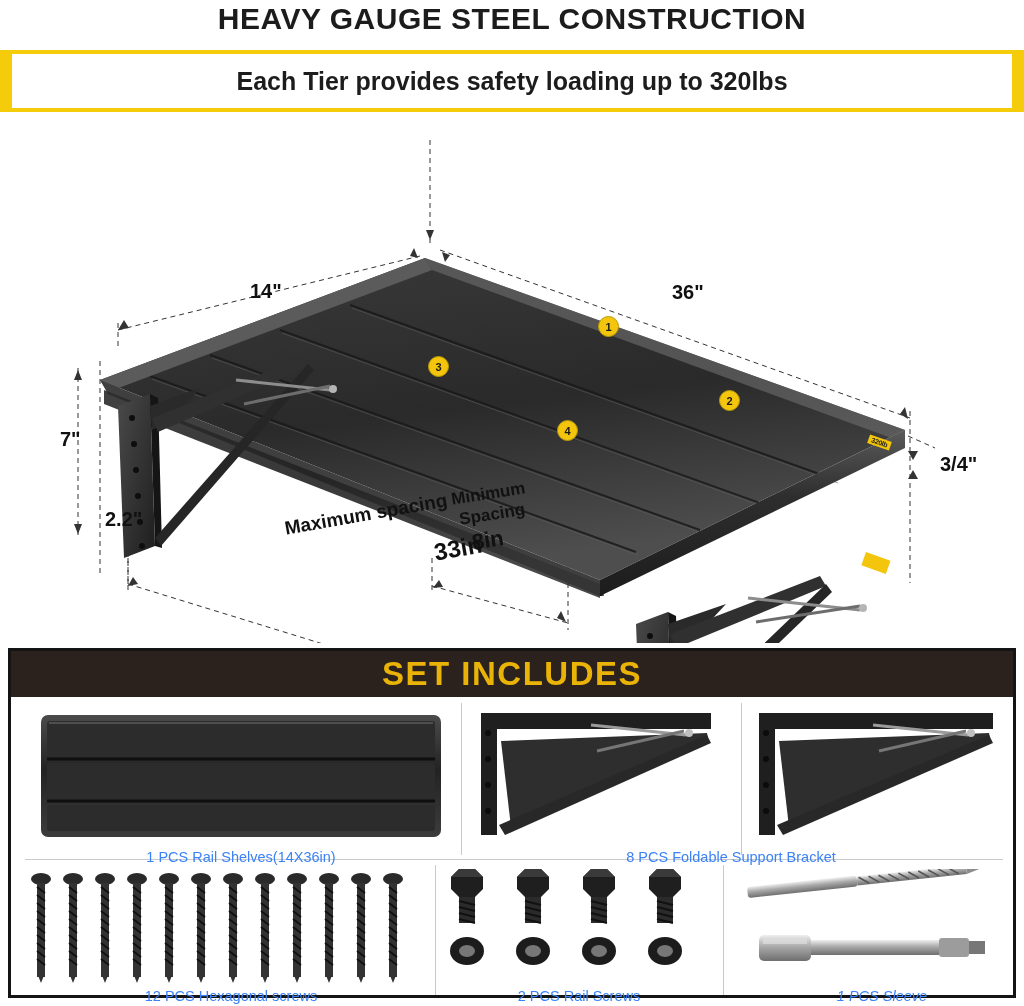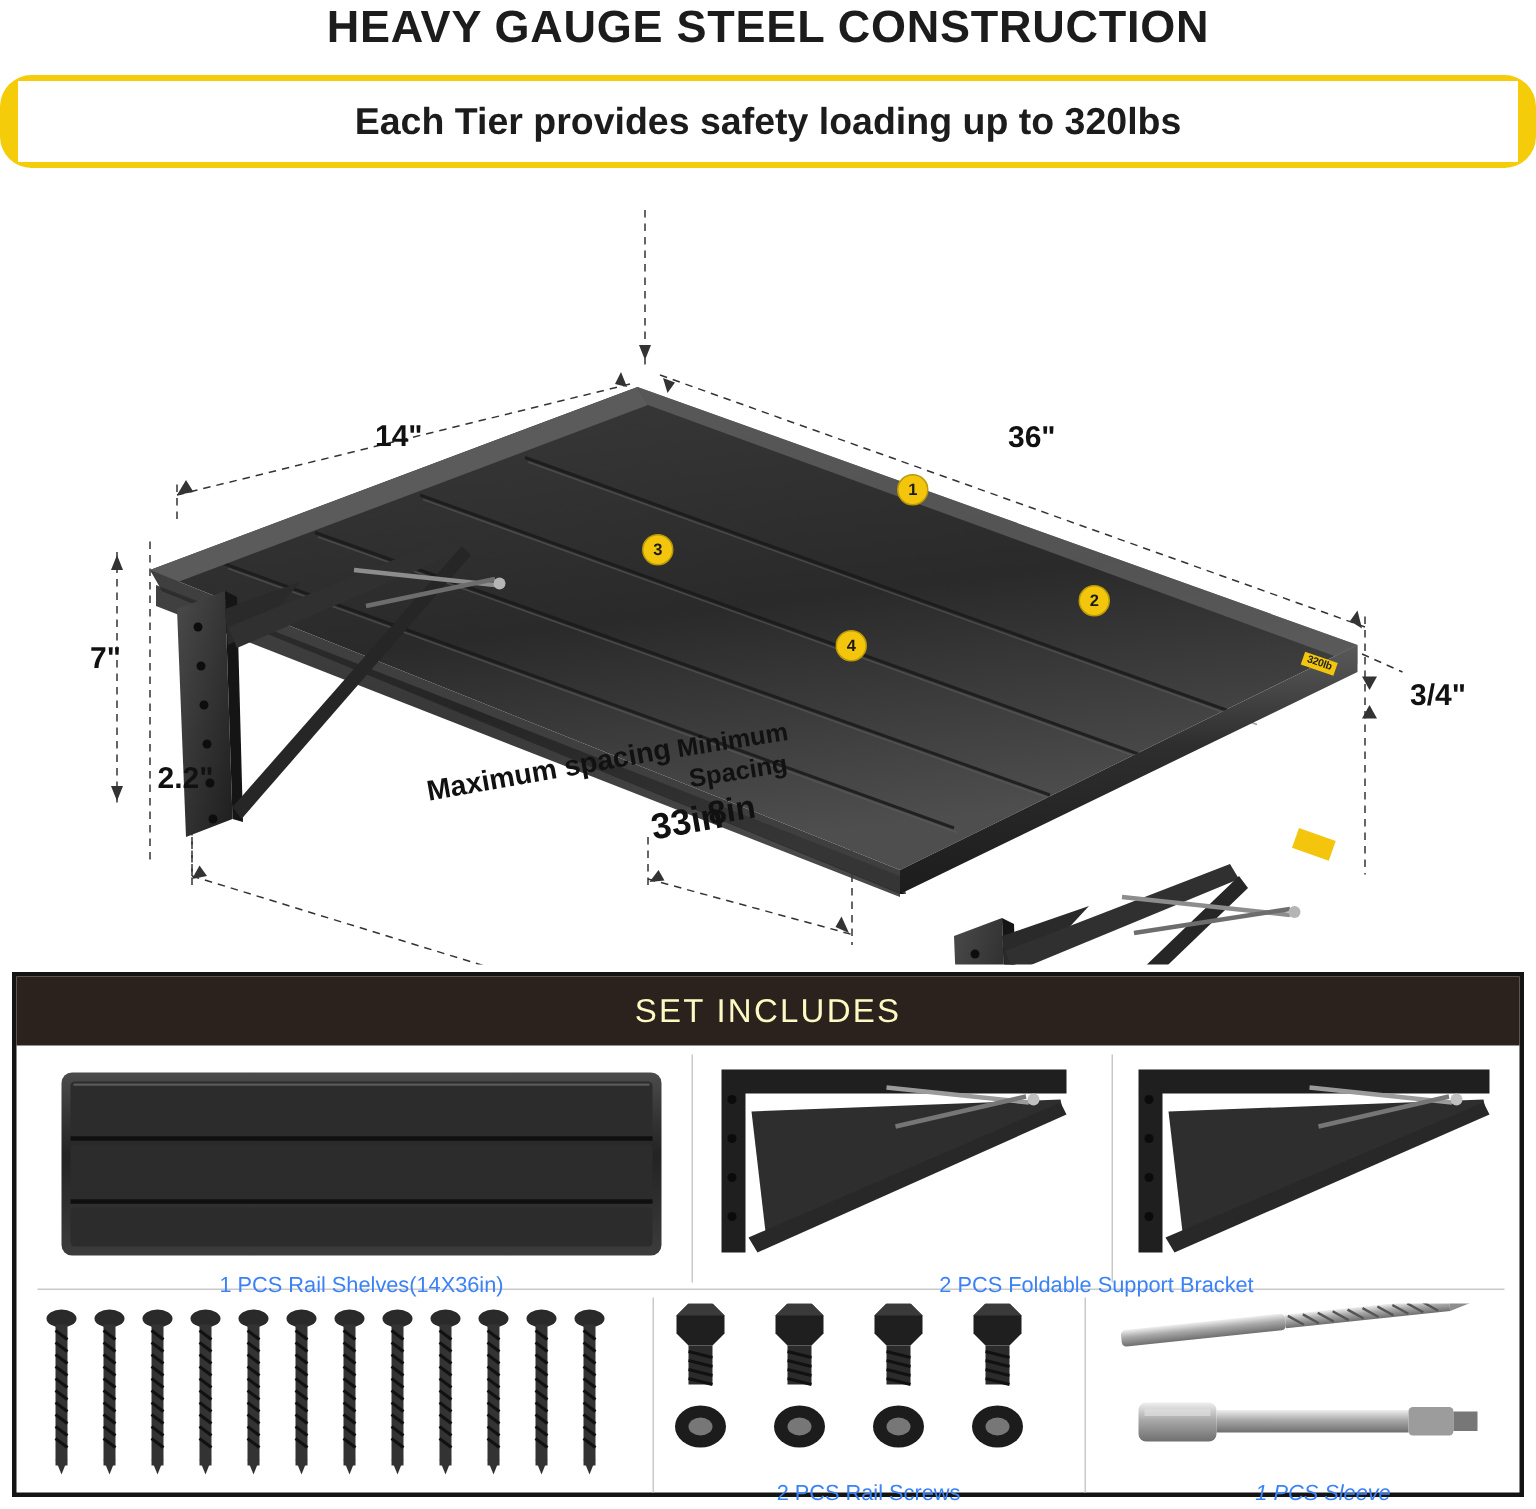--- a/index.html
+++ b/index.html
@@ -37,21 +37,20 @@
     font-weight: bold;
     letter-spacing: 0.5px;
     color: #1c1c1c;
   }
   .header-band {
     position: absolute;
     left: 0; top: 50px;
     width: 1024px;
     height: 62px;
     background: #f5cc0a;
-    border-radius: 21px;
   }
   .header-band-inner {
     position: absolute;
     left: 12px; top: 4px;
     width: 1000px;
     height: 54px;
     background: #ffffff;
     display: flex;
     align-items: center;
     justify-content: center;
@@ -122,23 +121,23 @@
     position: absolute;
     left: 0; top: 0;
     width: 100%;
     height: 46px;
     background: #2b211d;
     display: flex;
     align-items: center;
     justify-content: center;
   }
   .set-header-text {
-    color: #fef9c3;
-    font-size: 22px;
-    font-weight: normal;
+    color: #eab308;
+    font-size: 33px;
+    font-weight: bold;
     letter-spacing: 1.5px;
   }
   .cell {
     position: absolute;
     box-sizing: border-box;
   }
   .vline {
     position: absolute;
     width: 1px;
     background: #c9c9c9;
@@ -384,21 +383,21 @@
       <circle cx="222" cy="26" r="4" fill="#c0c0c0"></circle>
       <g fill="#0b0b0b">
         <circle cx="17" cy="26" r="3"></circle>
           <circle cx="17" cy="52" r="3"></circle>
         <circle cx="17" cy="78" r="3"></circle>
           <circle cx="17" cy="104" r="3"></circle>
       </g>
     </svg>
 
     <div class="caption" style="left:60px; top:198px; width:340px;">1 PCS Rail Shelves(14X36in)</div>
-    <div class="caption" style="left:460px; top:198px; width:520px;">2 PCS Foldable Support Bracket</div>
+    <div class="caption" style="left:460px; top:198px; width:520px;">8 PCS Foldable Support Bracket</div>
 
     <svg class="cell" style="left:18px; top:218px;" width="400" height="118">
       <g>
         <g transform="translate(12,4)">
           <ellipse cx="0" cy="6" rx="10" ry="6" fill="#2a2a2a"></ellipse>
           <rect x="-4" y="10" width="8" height="94" fill="#333"></rect>
           <path d="M-4,14 l8,6 M-4,22 l8,6 M-4,30 l8,6 M-4,38 l8,6 M-4,46 l8,6 M-4,54 l8,6 M-4,62 l8,6 M-4,70 l8,6 M-4,78 l8,6 M-4,86 l8,6" stroke="#111" stroke-width="2" fill="none"></path>
           <polygon points="-4,100 4,100 0,110" fill="#333"></polygon>
         </g>
         <g transform="translate(44,4)">
@@ -525,17 +524,18 @@
 
       <g transform="translate(22,62)">
         <rect x="0" y="4" width="52" height="26" rx="5" fill="url(#metal)"></rect>
         <rect x="52" y="9" width="128" height="15" fill="url(#metal)"></rect>
         <rect x="180" y="7" width="30" height="19" rx="3" fill="#9c9c9c"></rect>
         <rect x="210" y="10" width="16" height="13" fill="#777"></rect>
         <rect x="4" y="8" width="44" height="5" fill="#dedede" opacity="0.7"></rect>
       </g>
     </svg>
 
+    <div class="caption" style="left:20px; top:337px; width:400px;">12 PCS Hexagonal screws</div>
     <div class="caption" style="left:432px; top:337px; width:272px;">2 PCS Rail Screws</div>
     <div class="caption" style="left:738px; top:337px; width:266px;font-style:italic;">1 PCS Sleeve</div>
   </div>
 
 </div>
 
 </body></html>

